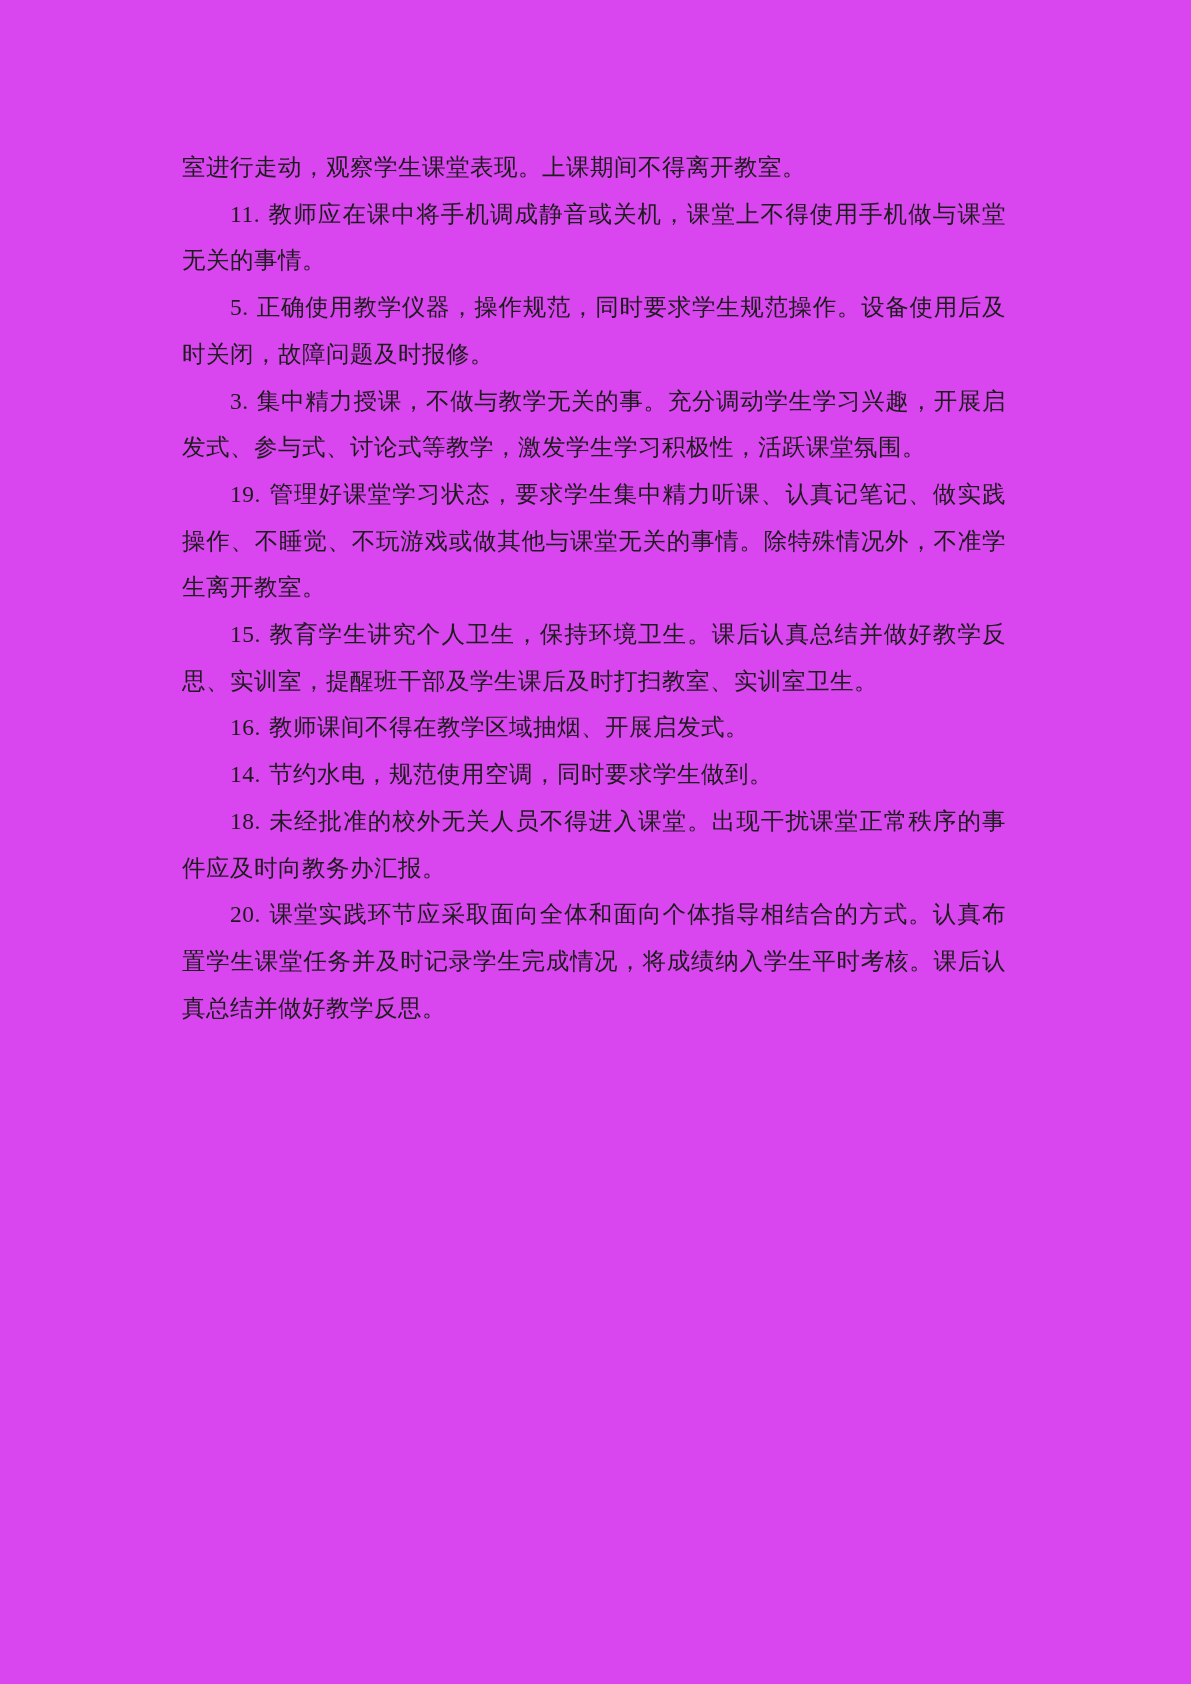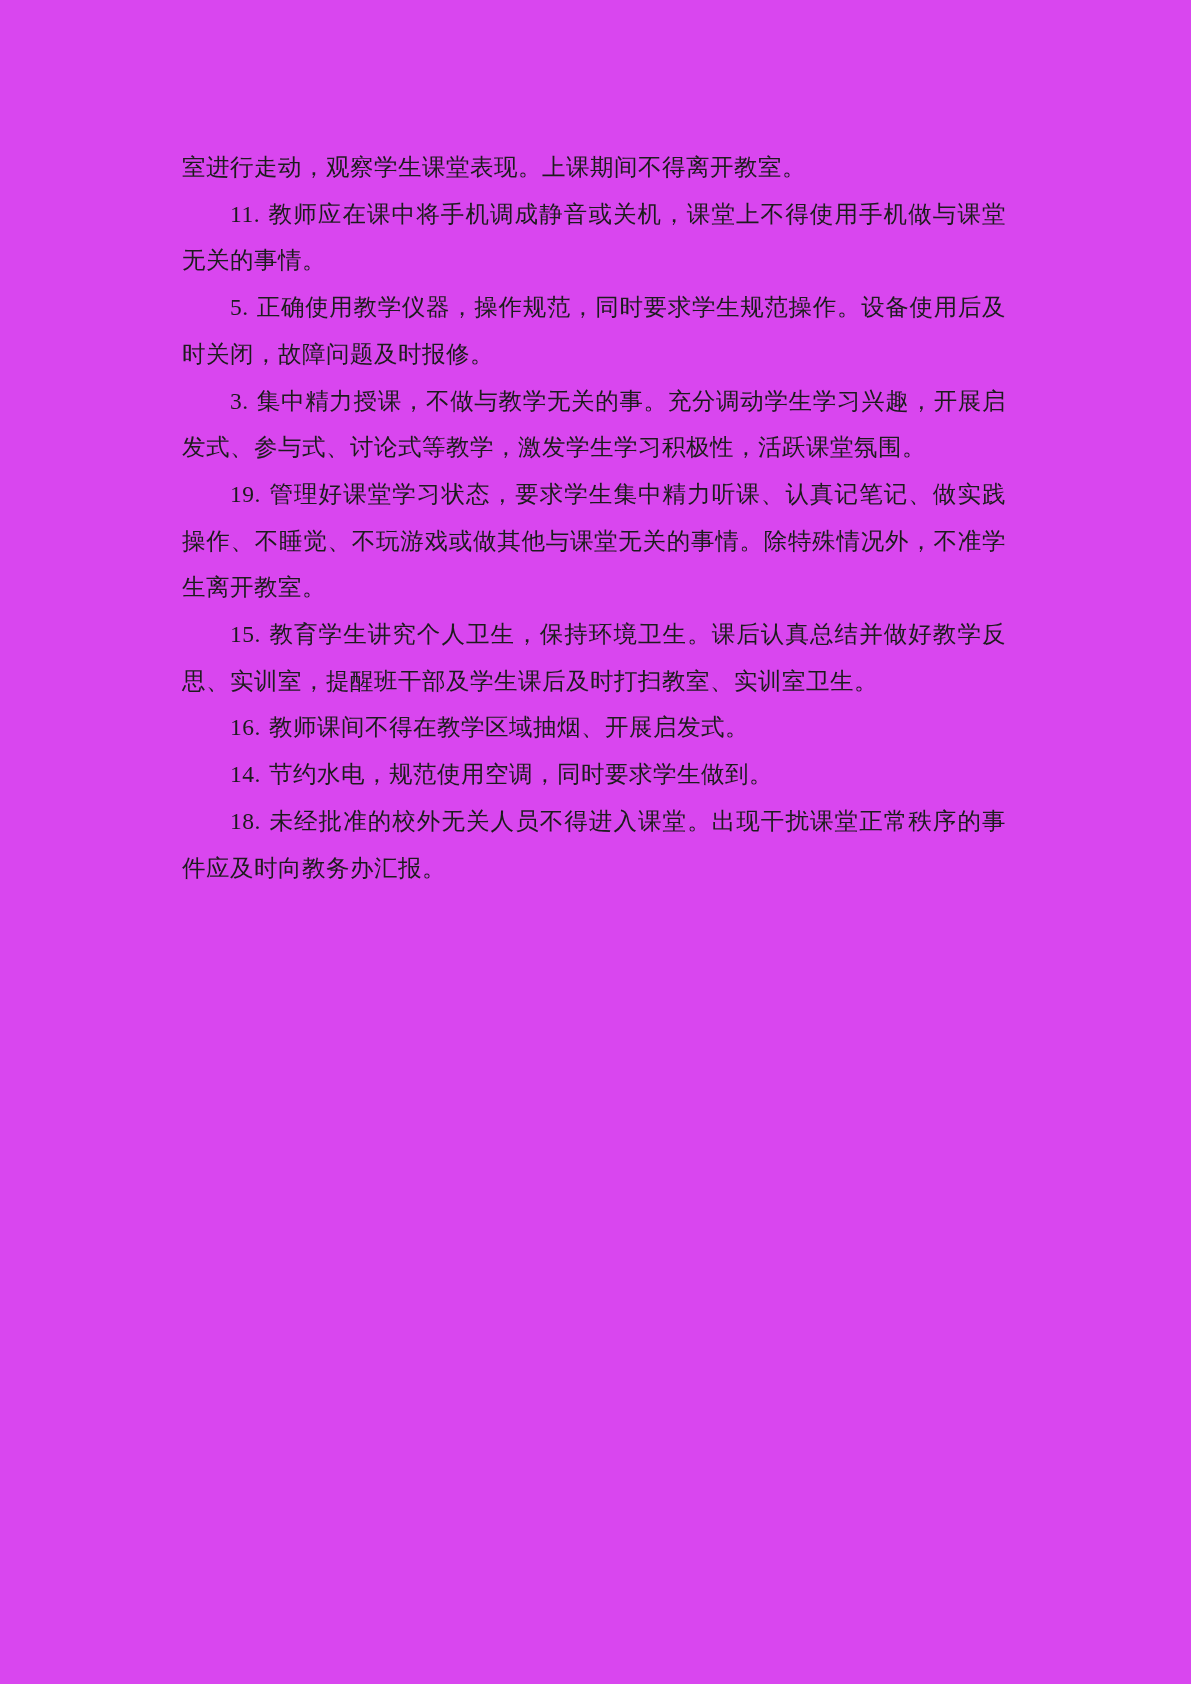--- a/index.html
+++ b/index.html
@@ -46,15 +46,16 @@
     <p class="para continuation">室进行走动，观察学生课堂表现。上课期间不得离开教室。</p>
     <div id="items-container">
         <p class="para numbered"><span class="num">11.</span><span>教师应在课中将手机调成静音或关机，课堂上不得使用手机做与课堂无关的事情。</span></p>
         <p class="para numbered"><span class="num">5.</span><span>正确使用教学仪器，操作规范，同时要求学生规范操作。设备使用后及时关闭，故障问题及时报修。</span></p>
         <p class="para numbered"><span class="num">3.</span><span>集中精力授课，不做与教学无关的事。充分调动学生学习兴趣，开展启发式、参与式、讨论式等教学，激发学生学习积极性，活跃课堂氛围。</span></p>
         <p class="para numbered"><span class="num">19.</span><span>管理好课堂学习状态，要求学生集中精力听课、认真记笔记、做实践操作、不睡觉、不玩游戏或做其他与课堂无关的事情。除特殊情况外，不准学生离开教室。</span></p>
         <p class="para numbered"><span class="num">15.</span><span>教育学生讲究个人卫生，保持环境卫生。课后认真总结并做好教学反思、实训室，提醒班干部及学生课后及时打扫教室、实训室卫生。</span></p>
         <p class="para numbered"><span class="num">16.</span><span>教师课间不得在教学区域抽烟、开展启发式。</span></p>
         <p class="para numbered"><span class="num">14.</span><span>节约水电，规范使用空调，同时要求学生做到。</span></p>
         <p class="para numbered"><span class="num">18.</span><span>未经批准的校外无关人员不得进入课堂。出现干扰课堂正常秩序的事件应及时向教务办汇报。</span></p>
+        <p class="para numbered"><span class="num">20.</span><span>课堂实践环节应采取面向全体和面向个体指导相结合的方式。认真布置学生课堂任务并及时记录学生完成情况，将成绩纳入学生平时考核。课后认真总结并做好教学反思。</span></p>
       </div>
   </div>
 </div>
 
 </body></html>

